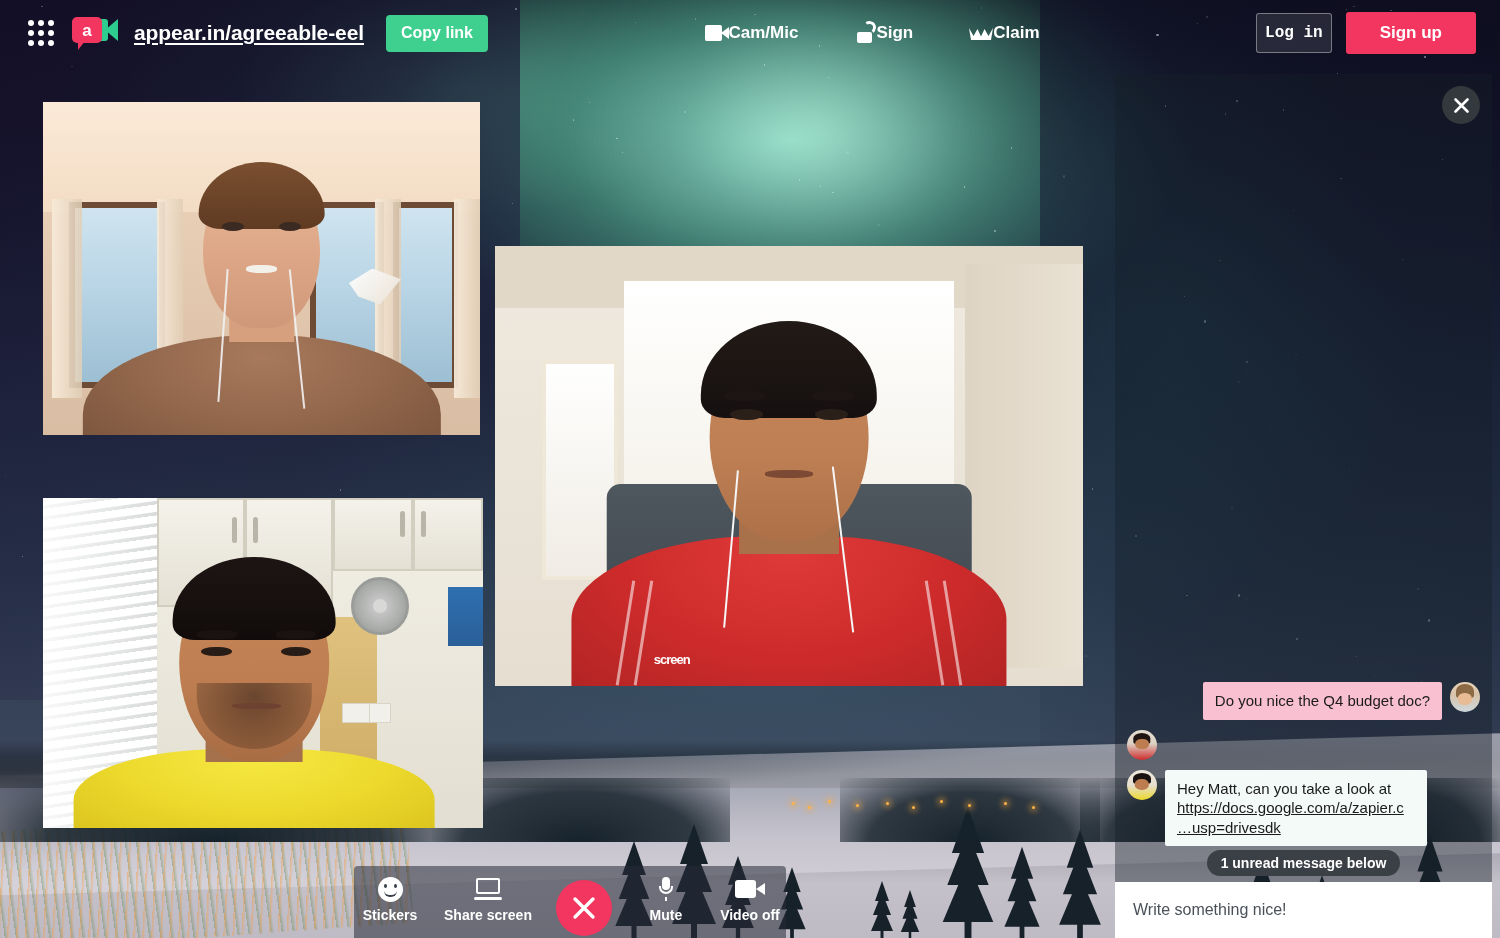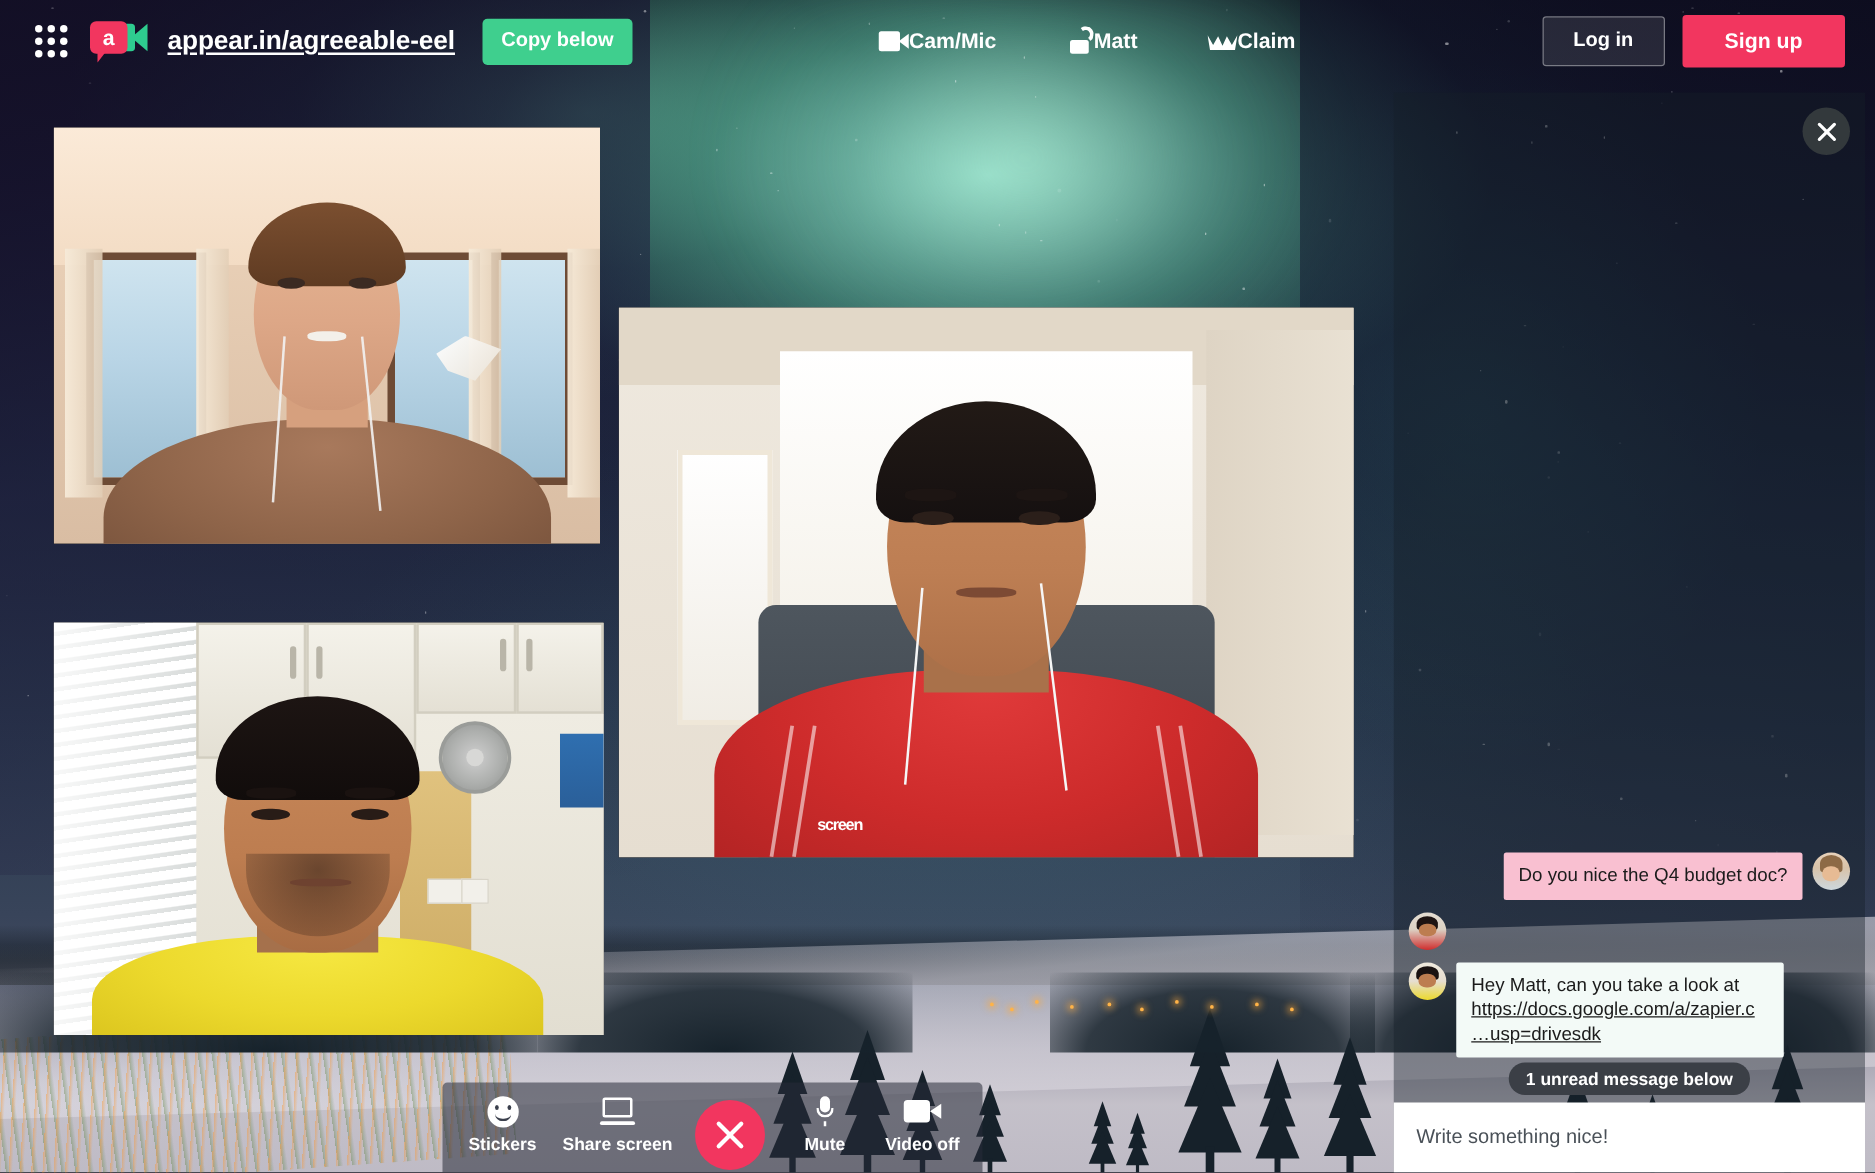--- a/index.html
+++ b/index.html
@@ -154,22 +154,22 @@
     position: absolute; left: 9px; bottom: 9px; width: 13px; height: 13px;
     border: 3px solid #fff; border-bottom-color: transparent; border-left-color: transparent;
     border-radius: 50%; transform: rotate(8deg);
   }
   .icon-crown { width: 24px; height: 14px; }
 
   .topbar-right { display: flex; align-items: center; gap: 14px; padding-right: 24px; }
   .login-btn {
     background: rgba(255,255,255,0.10); color: #ffffff;
     border: 1px solid rgba(255,255,255,0.38); border-radius: 3px;
-    font-family: Liberation Sans, sans-serif; font-size: 16px; font-weight: 700;
-    padding: 10px 24px; cursor: pointer;
+    font-family: Liberation Mono, monospace; font-size: 16px; font-weight: 700;
+    padding: 10px 8px; cursor: pointer;
   }
   .signup-btn {
     background: #f2365f; color: #ffffff; border: none; border-radius: 3px;
     font-family: inherit; font-size: 17px; font-weight: 700;
     padding: 11px 34px; cursor: pointer;
   }
 
   
   .video-tile {
     position: absolute; overflow: hidden; background: #1a1a1a; z-index: 10;
@@ -346,21 +346,21 @@
     transform: translateX(-50%);
     background: radial-gradient(ellipse at 50% 20%, rgba(40,26,20,0.55) 0%, rgba(40,26,20,0.25) 70%, rgba(0,0,0,0) 100%);
     border-radius: 0 0 50% 50% / 0 0 80% 80%;
   }
 
   
   .toolbar {
     position: absolute; left: 354px; bottom: 0; width: 432px; height: 72px;
     background: rgba(40,44,56,0.55);
     display: flex; align-items: flex-start; justify-content: space-between;
-    padding: 10px 18px 0; z-index: 30; border-radius: 4px 4px 0 0;
+    padding: 10px 6px 0; z-index: 30; border-radius: 4px 4px 0 0;
   }
   .tool {
     display: flex; flex-direction: column; align-items: center; gap: 5px;
     cursor: pointer; min-width: 60px;
   }
   .tool-label { color: #ffffff; font-size: 14px; font-weight: 700; white-space: nowrap; }
   .tool-ico { height: 26px; display: flex; align-items: center; justify-content: center; }
   .smiley { width: 25px; height: 25px; border-radius: 50%; background: #fff; position: relative; }
   .smiley b { position: absolute; top: 7px; width: 3px; height: 4px; border-radius: 50%; background: #3a3f4c; }
   .smiley b.l { left: 6px; } .smiley b.r { right: 6px; }
@@ -707,37 +707,37 @@
       </div>
 
       <div class="brand-logo">
         <div class="cam"></div>
         <div class="camback"></div>
         <div class="bubble">a</div>
         <div class="tail"></div>
       </div>
 
       <span class="room-url">appear.in/agreeable-eel</span>
-      <button class="copy-link-btn">Copy below</button>
+      <button class="copy-link-btn">Copy link</button>
     </div>
 
     <div class="topbar-center">
       <div class="nav-item">
         <span class="icon-cam-nav">
           <span class="body"></span>
             <span class="lens"></span>
         </span>
         <span>Cam/Mic</span>
       </div>
       <div class="nav-item">
         <span class="icon-lock">
           <span class="shackle"></span>
             <span class="body"></span>
         </span>
-        <span>Matt</span>
+        <span>Sign</span>
       </div>
       <div class="nav-item">
         <span class="icon-crown">
           <svg width="24" height="14" viewBox="0 0 24 14" aria-hidden="true">
             <path d="M0 1 L4.5 9 L8.5 2 L12 9.5 L15.5 2 L19.5 9 L24 1 L22 13 L2 13 Z" fill="#ffffff"></path>
           </svg>
         </span>
         <span>Claim</span>
       </div>
     </div>

